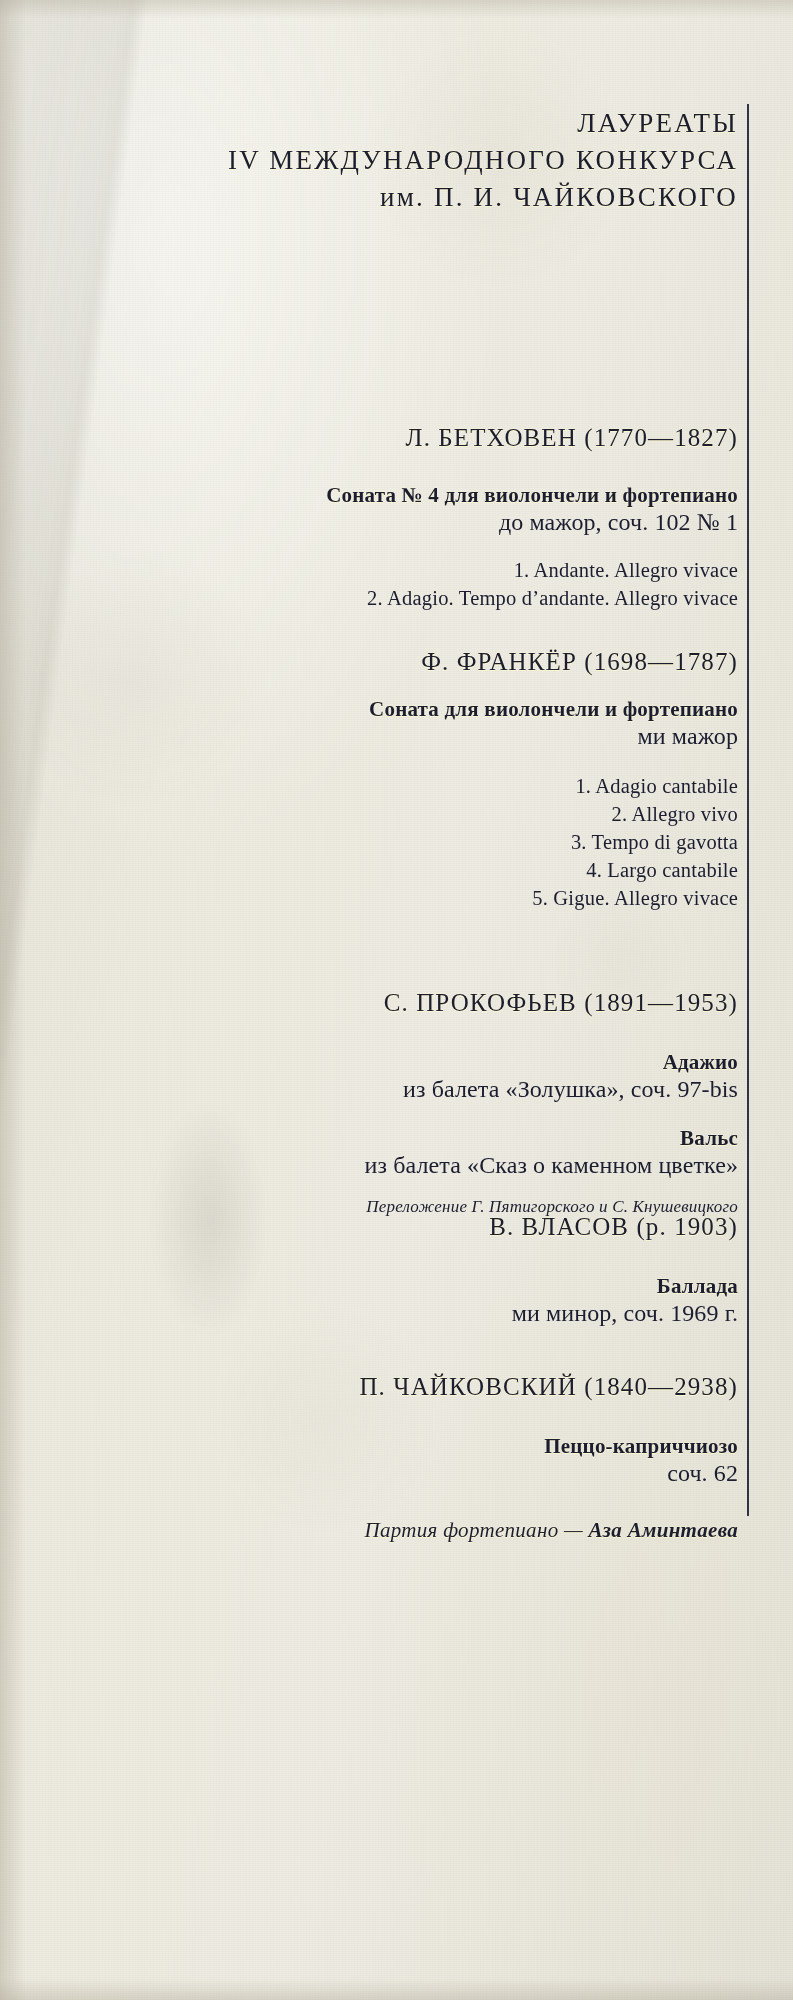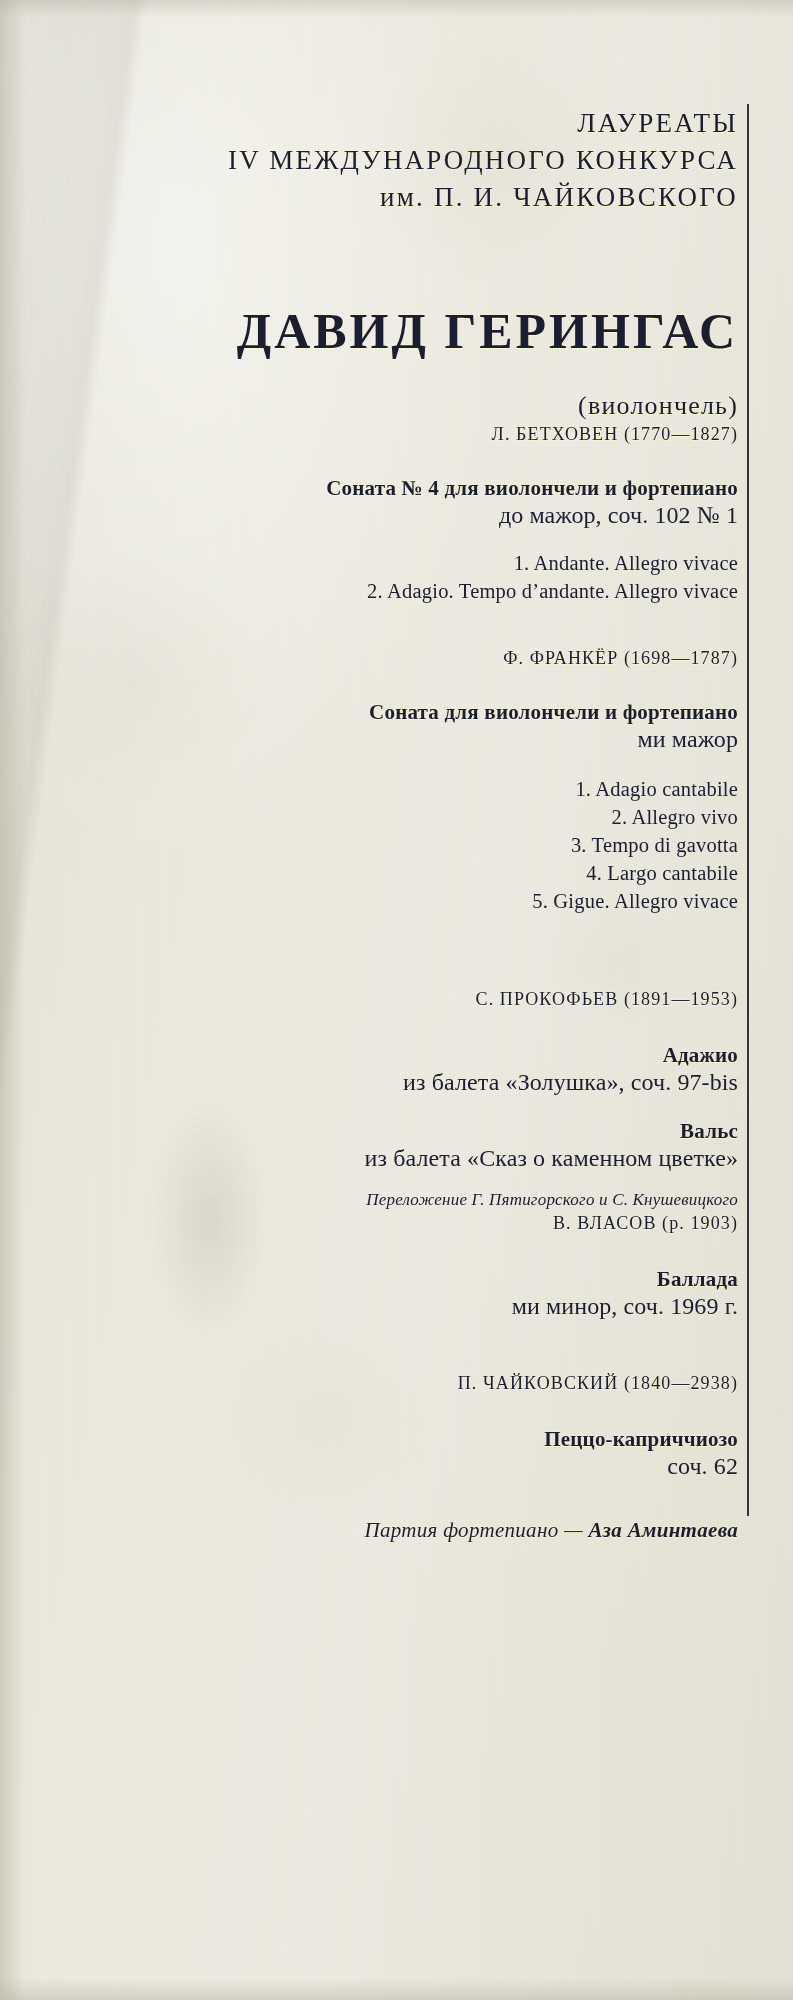--- a/index.html
+++ b/index.html
@@ -102,21 +102,21 @@
     font-weight:700;
     margin-top:46px;
   }
   .instrument{
     font-size:26px;
     letter-spacing:1.2px;
     margin-top:30px;
   }
 
   .composer{
-    font-size:18px;
+    font-size:25px;
     letter-spacing:1.1px;
     margin-top:0;
   }
   .work-title{
     font-weight:700;
     font-size:21px;
     letter-spacing:.2px;
     line-height:27px;
   }
   .work-sub{
@@ -157,40 +157,36 @@
 <div id="sheet">
 
   <div id="rule"></div>
 
   <div class="col" style="top:105px;">
     <div class="laureate halo l1">ЛАУРЕАТЫ</div>
     <div class="laureate halo">IV МЕЖДУНАРОДНОГО КОНКУРСА</div>
     <div class="laureate halo l3">им. П. И. ЧАЙКОВСКОГО</div>
   </div>
 
-  <div class="col" style="top:255px;">
-    <div class="artist halo">ДАВИД ГЕРИНГАС</div>
-    <div class="instrument halo">(виолончель)</div>
-  </div>
 
   <div class="col" style="top:424px;">
     <div class="composer halo">Л. БЕТХОВЕН (1770—1827)</div>
     <div class="block" style="margin-top:30px;">
       <div class="work-title halo">Соната № 4 для виолончели и фортепиано</div>
       <div class="work-sub">до мажор, соч. 102 № 1</div>
     </div>
     <div class="movements" style="margin-top:20px;">
       <div>1. Andante. Allegro vivace</div>
       <div>2.  Adagio. Tempo d’andante. Allegro vivace</div>
     </div>
   </div>
 
   <div class="col" style="top:648px;">
     <div class="composer halo">Ф. ФРАНКЁР (1698—1787)</div>
-    <div class="block" style="margin-top:30px;">
+    <div class="block" style="margin-top:20px;">
       <div class="work-title halo">Соната для виолончели и фортепиано</div>
       <div class="work-sub">ми мажор</div>
     </div>
     <div class="movements" style="margin-top:22px;">
       <div>1. Adagio cantabile</div>
       <div>2. Allegro vivo</div>
       <div>3. Tempo di gavotta</div>
       <div>4. Largo cantabile</div>
       <div>5. Gigue. Allegro vivace</div>
     </div>

